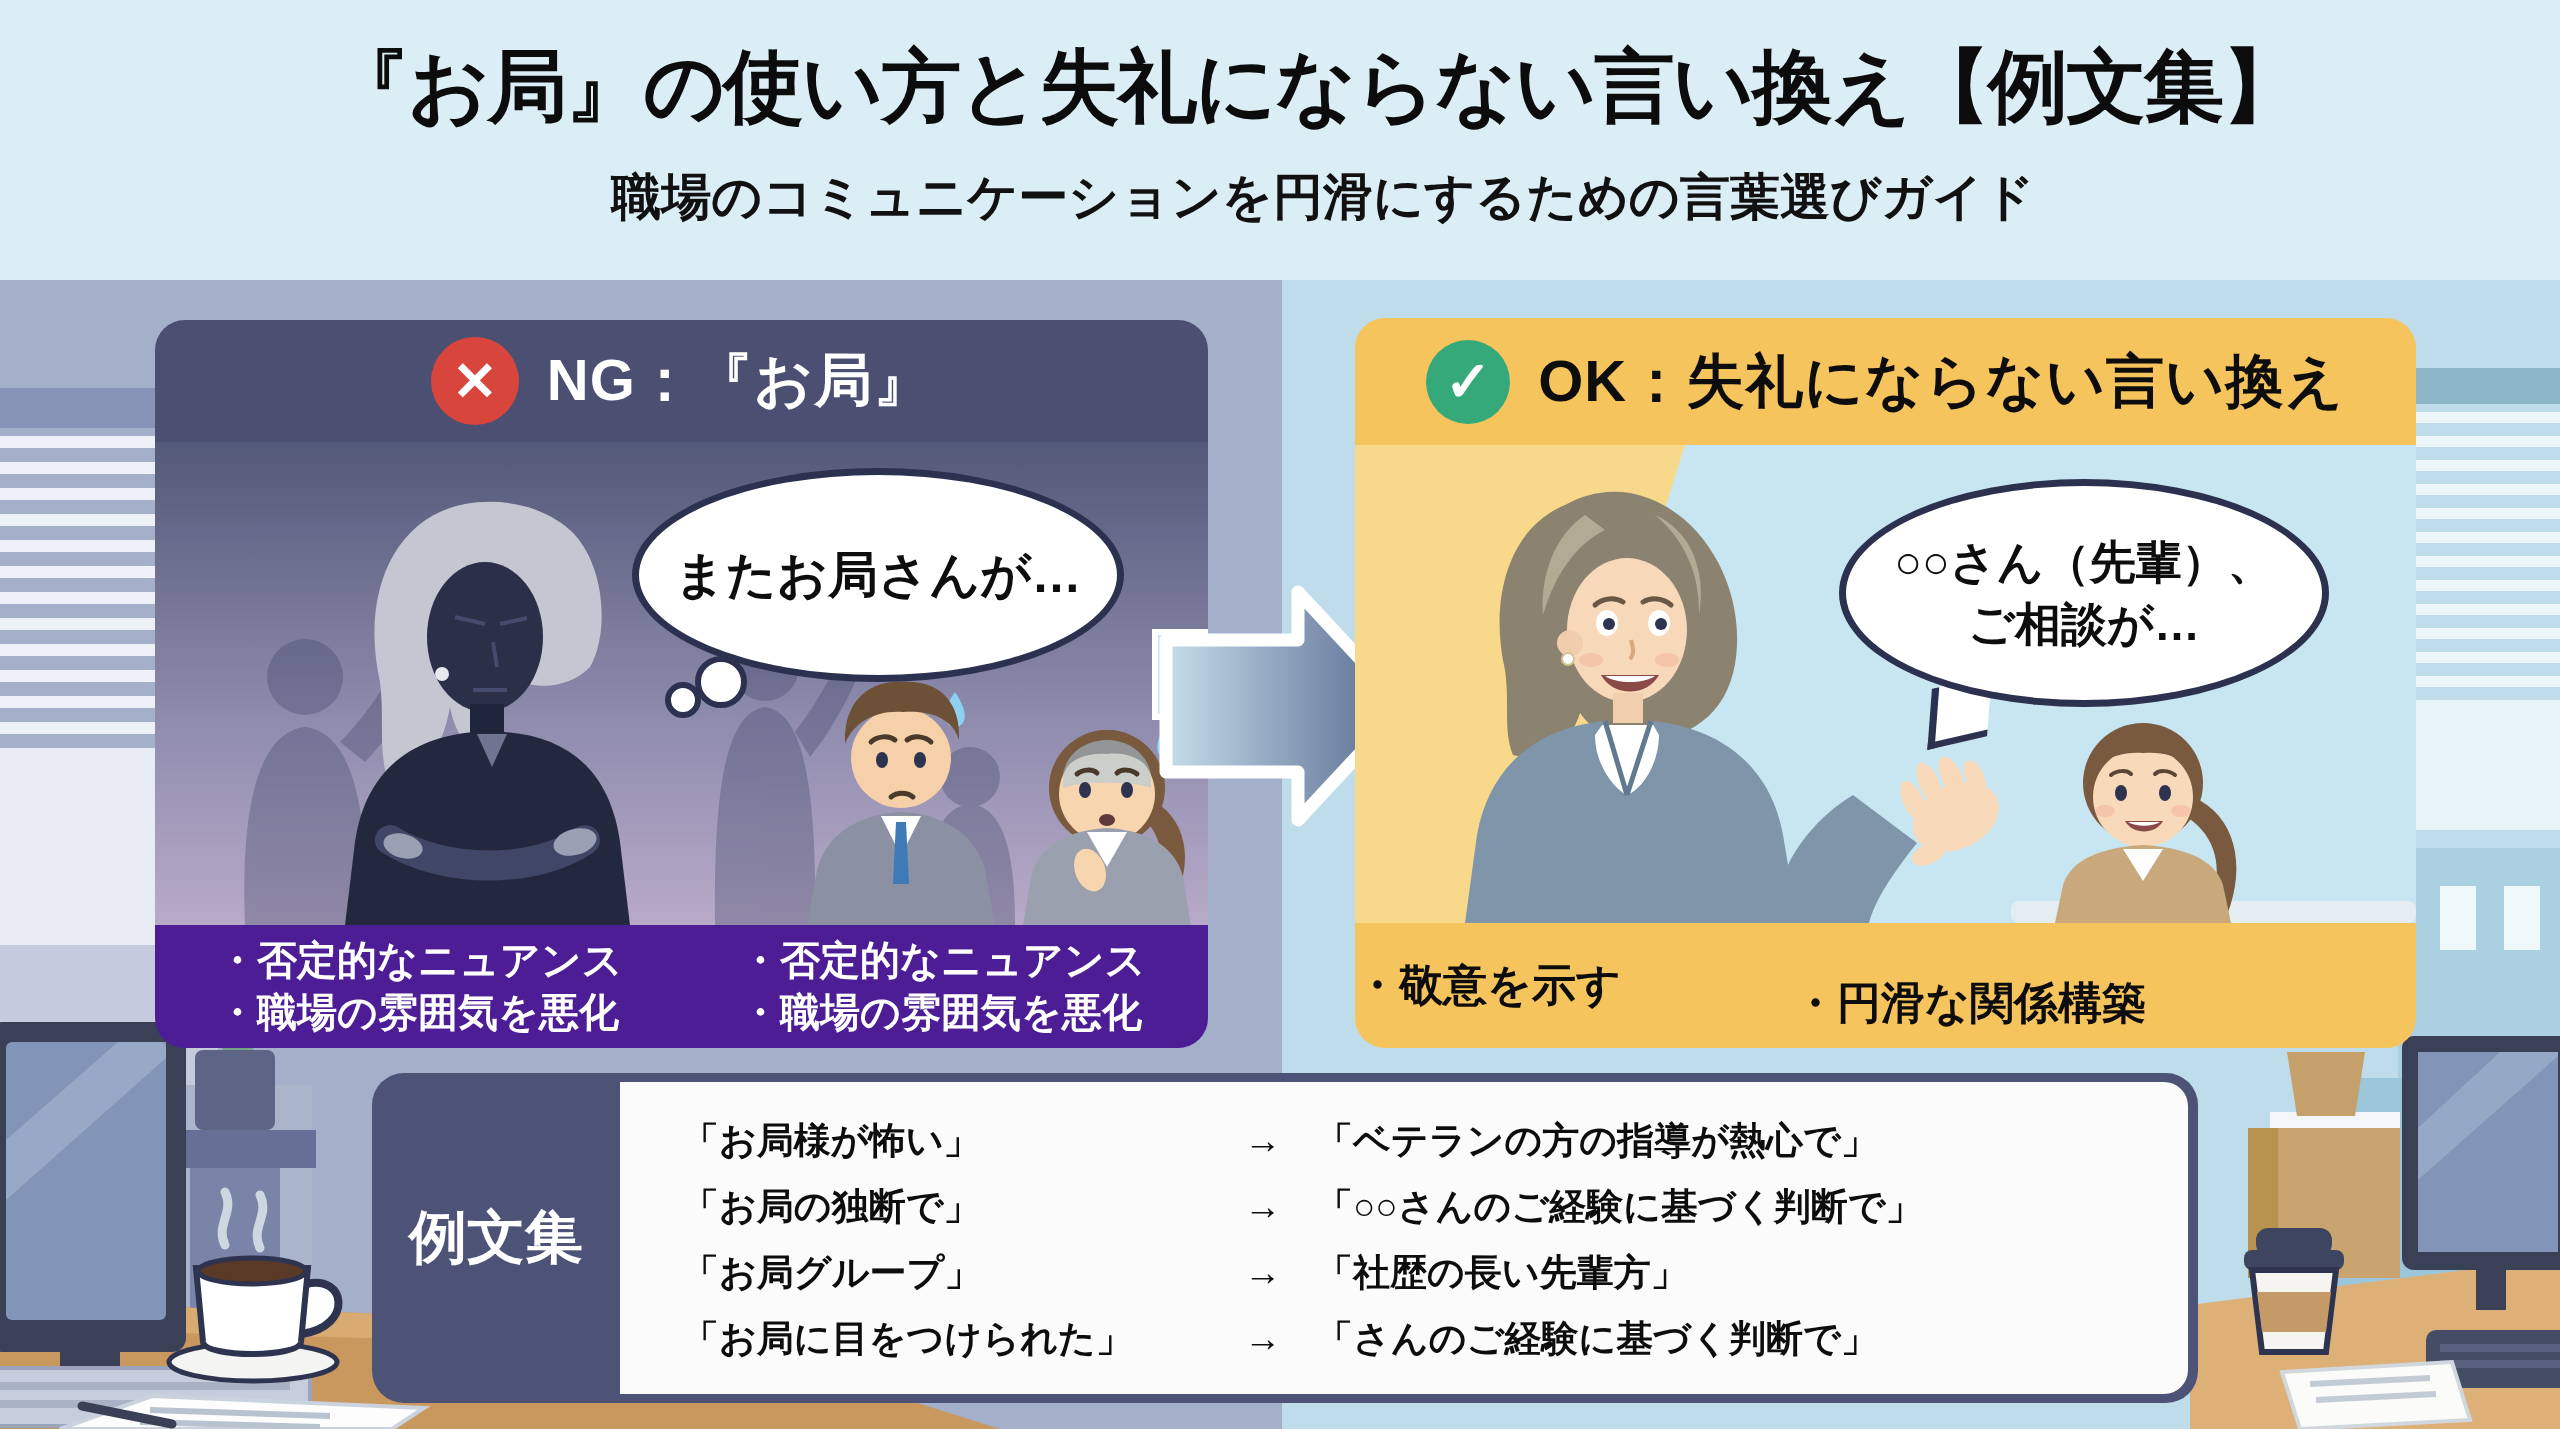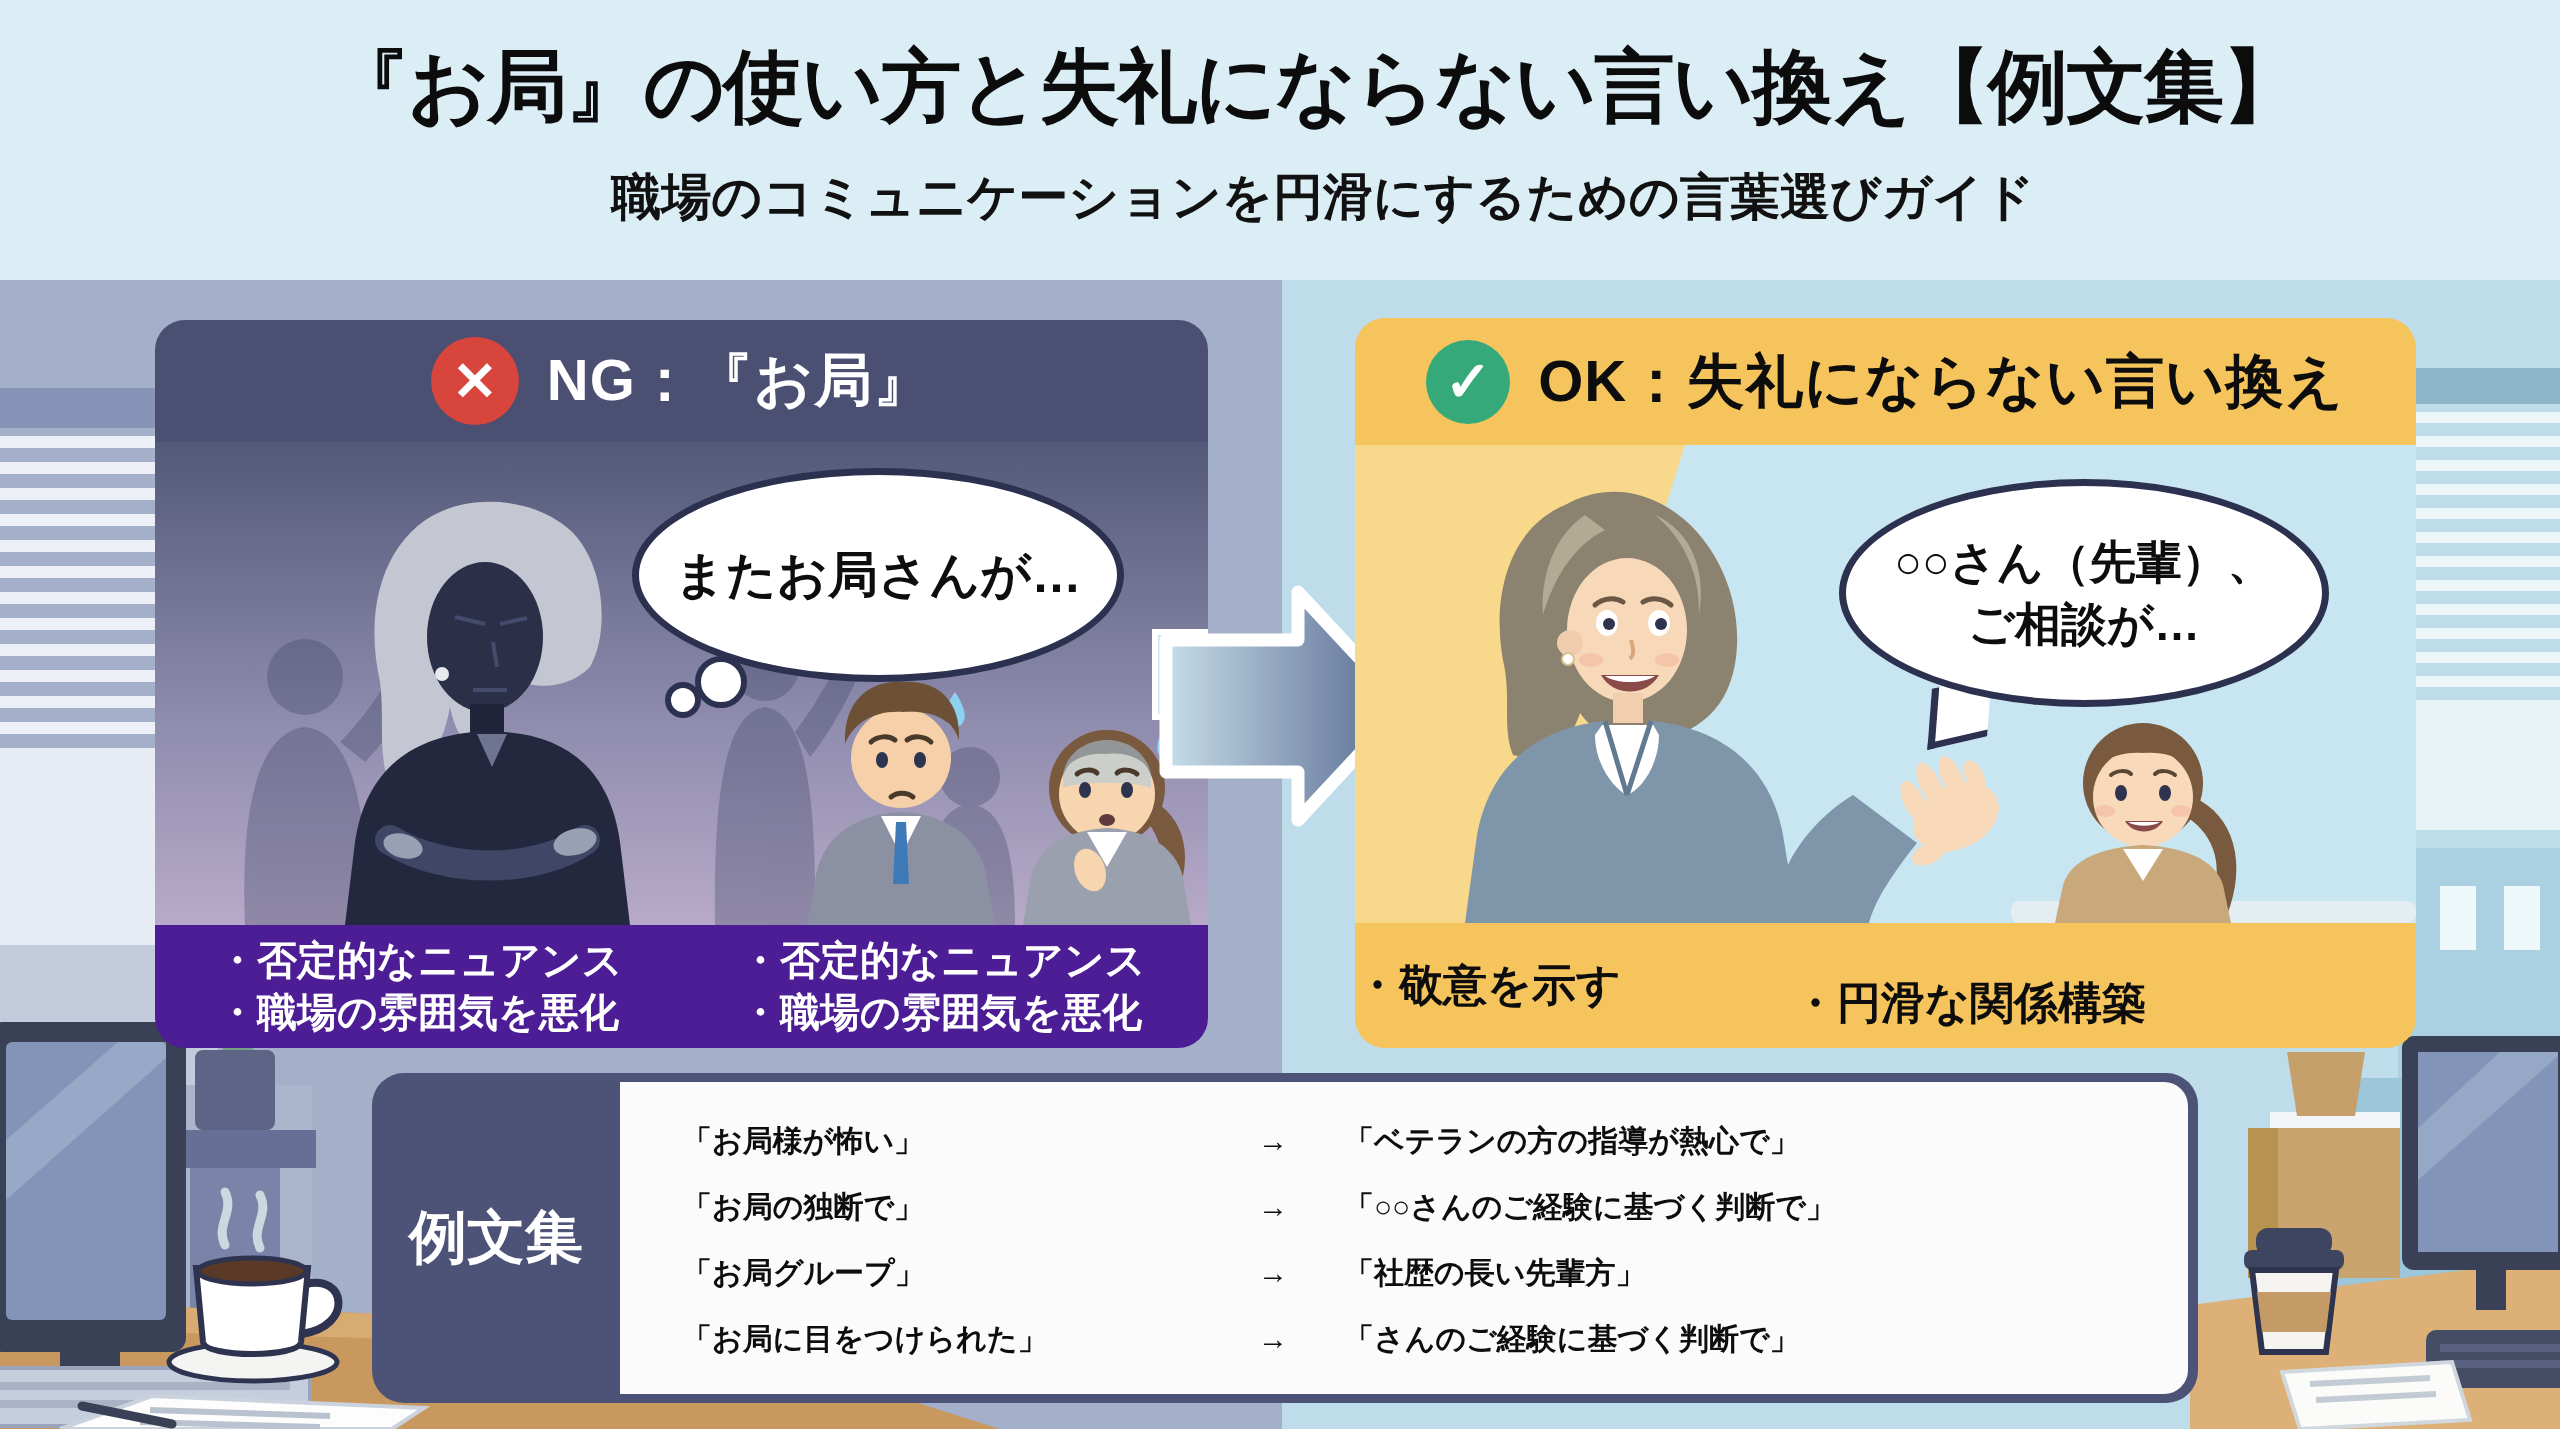--- a/index.html
+++ b/index.html
@@ -61,21 +61,21 @@
   
   .big-arrow{position:absolute;left:1152px;top:578px;width:264px;height:272px;z-index:4;}
 
   
   .examples{position:absolute;left:372px;top:1073px;width:1826px;height:330px;background:#4d5377;
             border-radius:32px;display:flex;z-index:5;}
   .ex-label{width:248px;display:flex;align-items:center;justify-content:center;color:#fff;
             font-size:58px;font-weight:900;}
   .ex-box{flex:1;margin:9px 10px 9px 0;background:#fbfbfc;border-radius:0 24px 24px 0;
           padding:26px 0 0 62px;}
-  .ex-row{display:flex;font-size:30px;font-weight:900;color:#0d0d0d;line-height:66px;gap:14px;}
+  .ex-row{display:flex;font-size:37px;font-weight:900;color:#0d0d0d;line-height:66px;}
   .ex-ng{width:562px;}
   .ex-arrow{width:72px;}
 </style>
 </head>
 <body>
 
 <div class="canvas">
 
   <div class="bg-left"></div>
   <div class="bg-right"></div>

